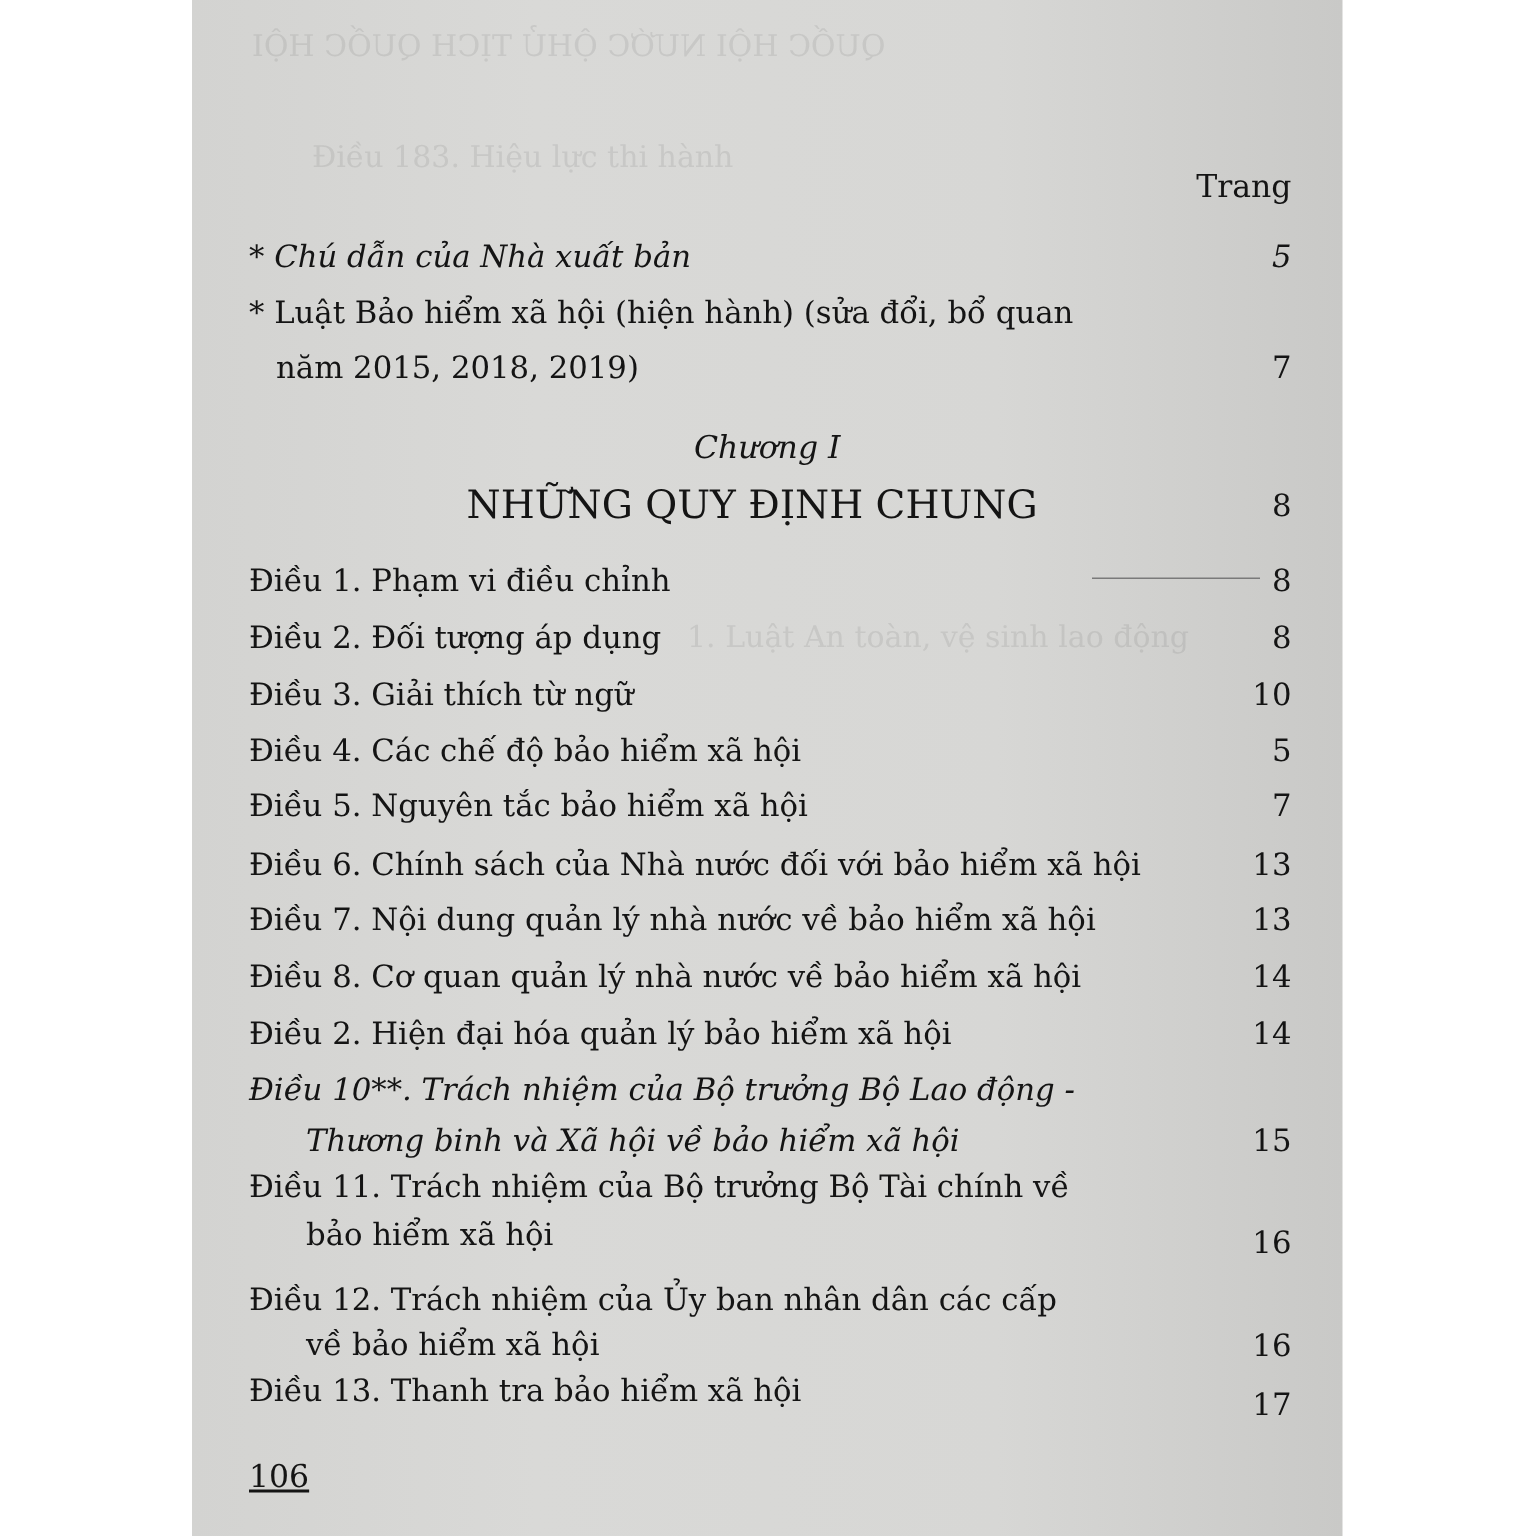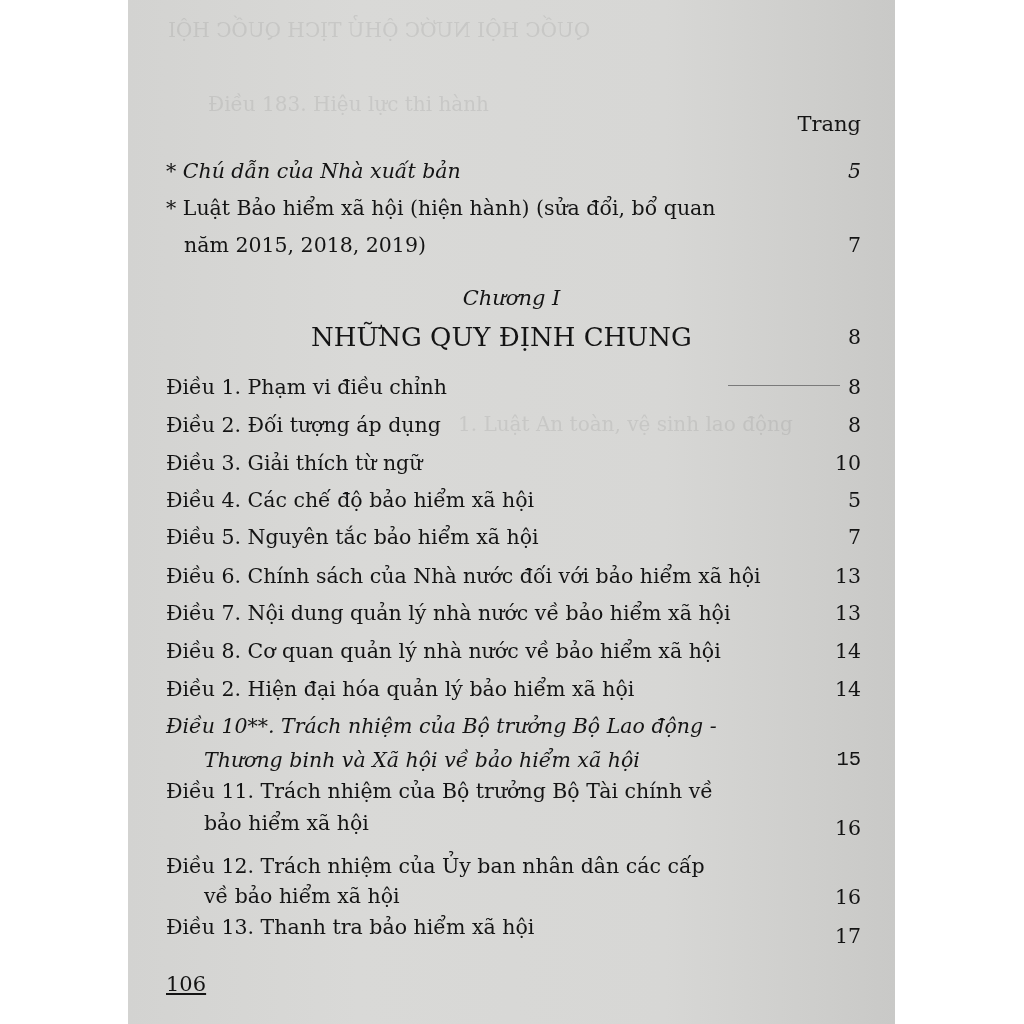--- a/index.html
+++ b/index.html
@@ -90,21 +90,21 @@
   <div class="row" style="top:674px;">
     <span class="lbl">Điều 2. Hiện đại hóa quản lý bảo hiểm xã hội</span>
     <span class="pg">14</span>
   </div>
 
   <div class="row italic" style="top:711px;">
     <span class="lbl">Điều 10**. Trách nhiệm của Bộ trưởng Bộ Lao động -</span>
   </div>
   <div class="row italic" style="top:745px;">
     <span class="lbl" style="left:38px;">Thương binh và Xã hội về bảo hiểm xã hội</span>
-    <span class="pg" style="font-style:normal;font-family:Liberation Mono, monospace;">15</span>
+    <span class="pg" style="font-style:normal;">15</span>
   </div>
 
   <div class="row" style="top:776px;">
     <span class="lbl">Điều 11. Trách nhiệm của Bộ trưởng Bộ Tài chính về</span>
   </div>
   <div class="row" style="top:808px;">
     <span class="lbl" style="left:38px;">bảo hiểm xã hội</span>
   </div>
   <div class="row" style="top:813px;">
     <span class="pg">16</span>

